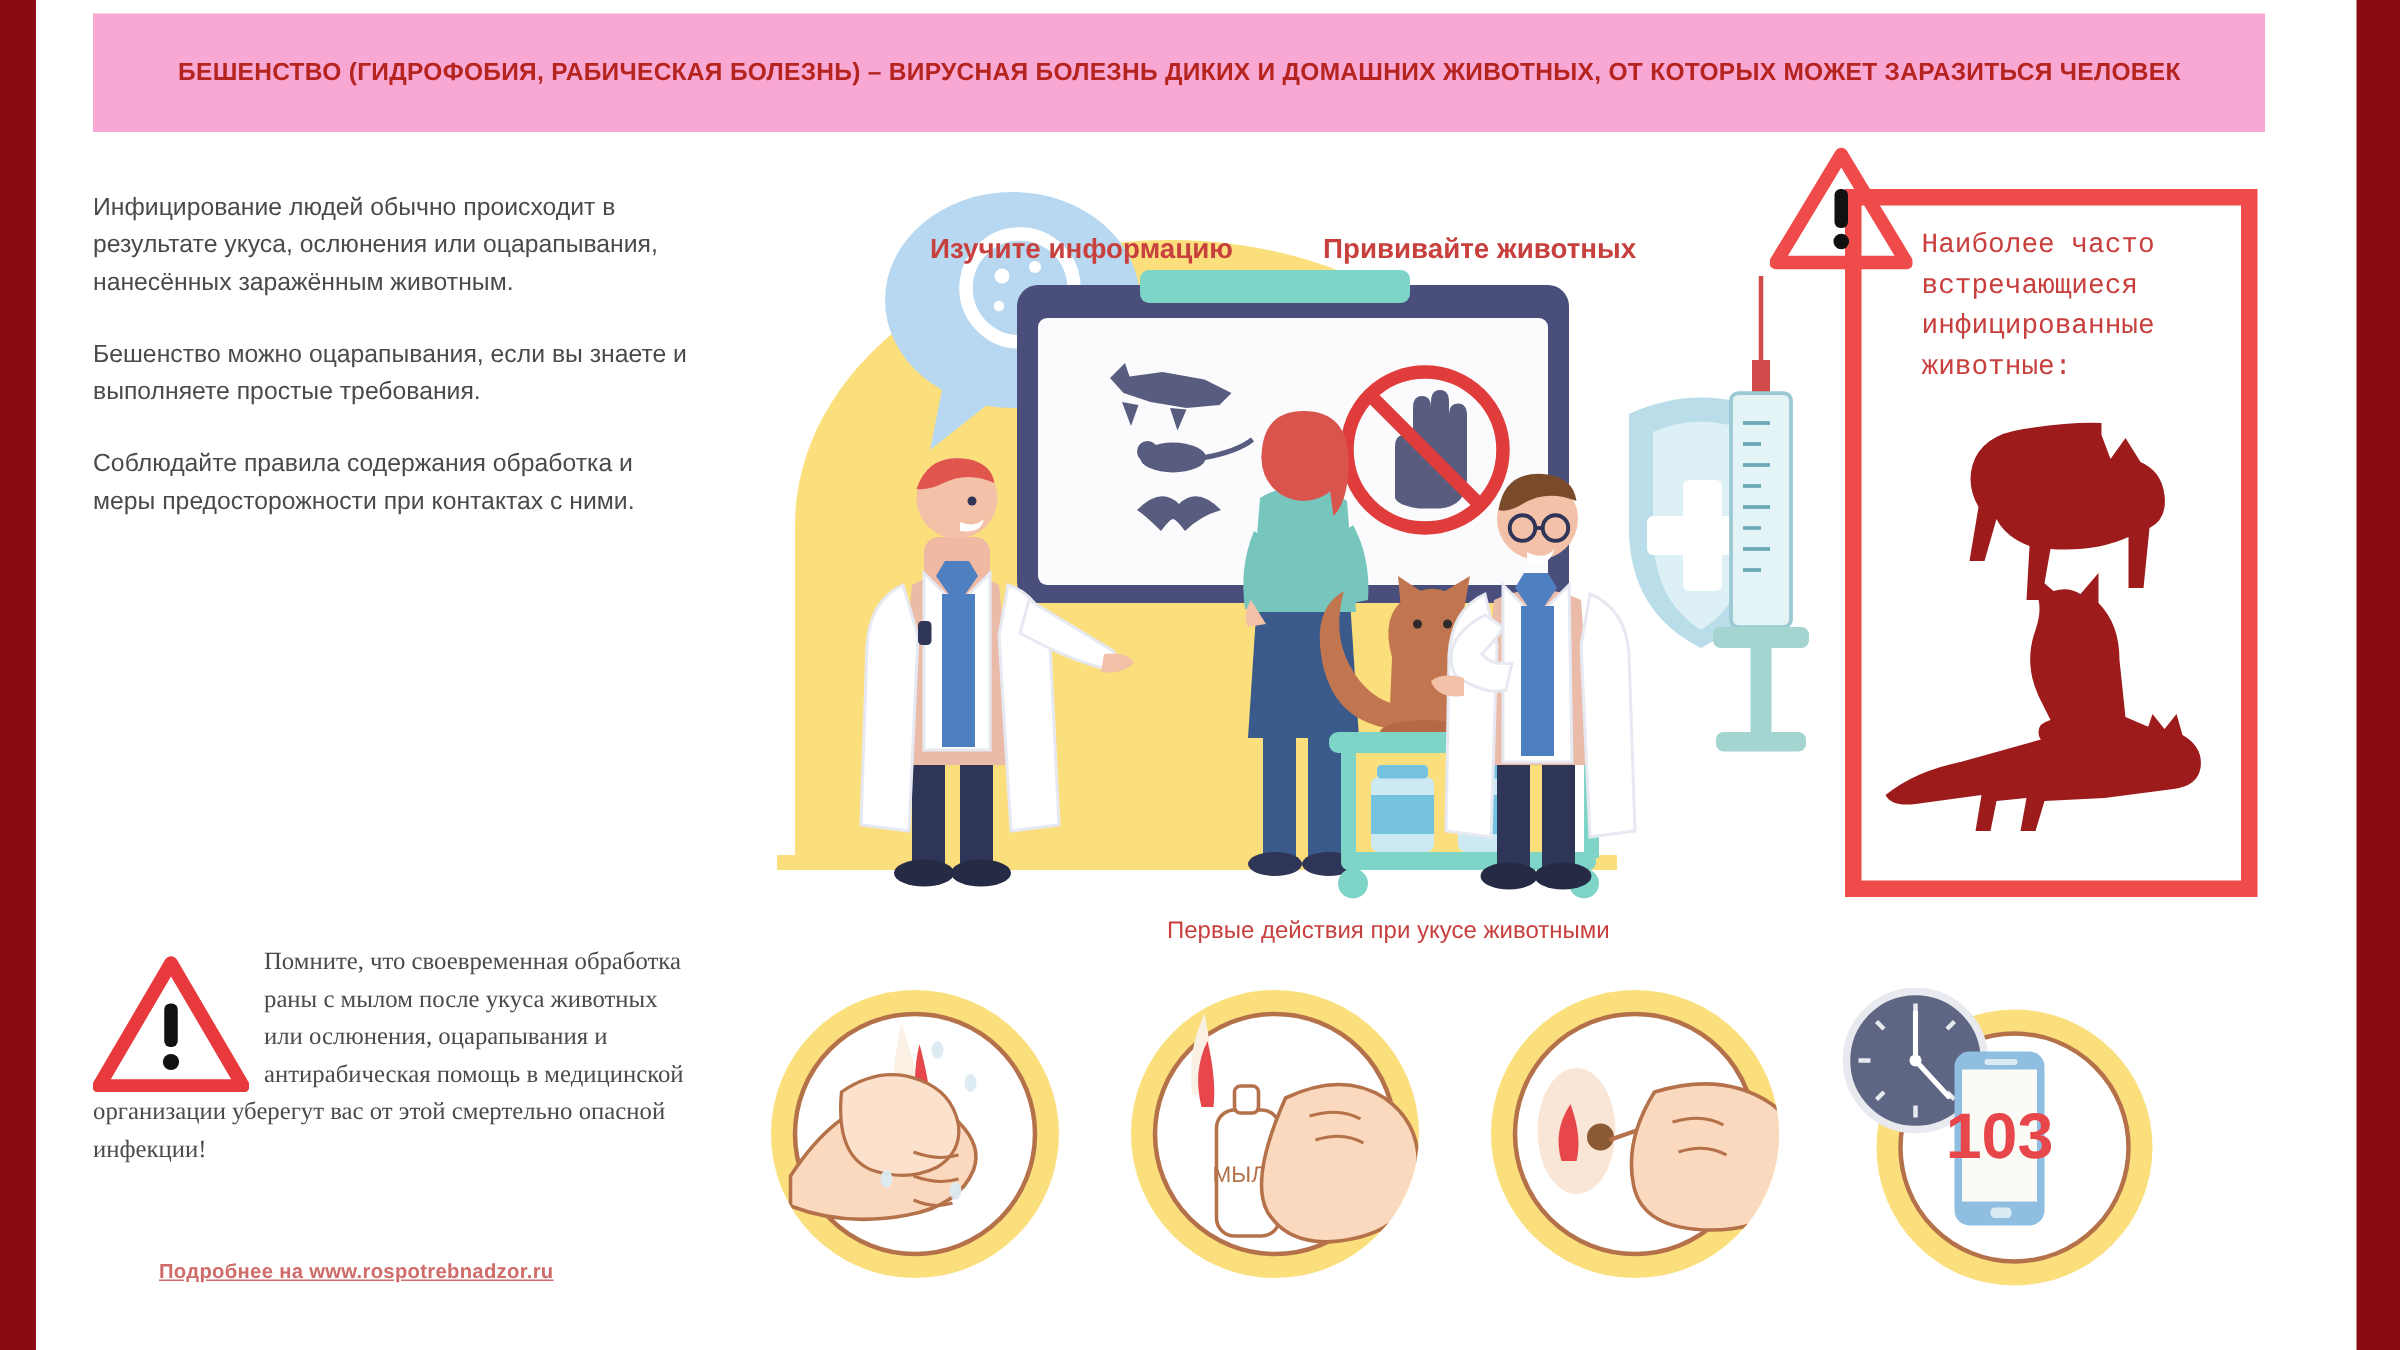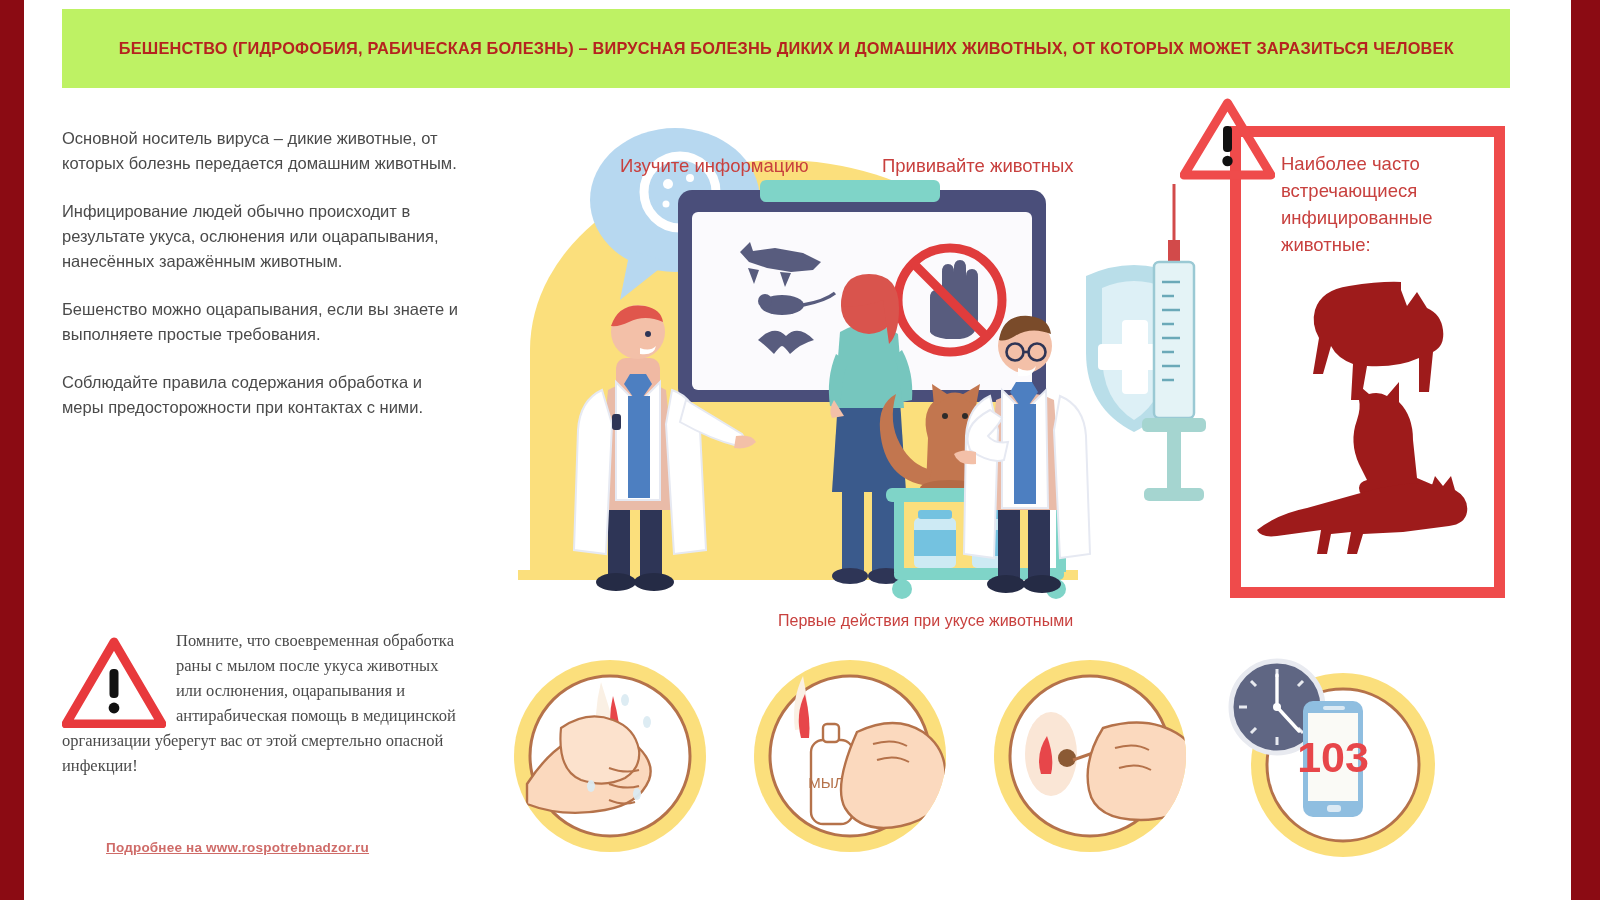--- a/index.html
+++ b/index.html
@@ -13,21 +13,21 @@
   }
   .poster{position:absolute;inset:0;background:#fff;}
 
   
   .stripe-left{position:absolute;left:0;top:0;width:24px;height:900px;background:#8B0B13;}
   .stripe-right{position:absolute;left:1571px;top:0;width:29px;height:900px;background:#8B0B13;}
 
   
   .banner{
     position:absolute;left:62px;top:9px;width:1448px;height:79px;
-    background:#bef264;
+    background:#f9a8d4;
     display:flex;align-items:center;justify-content:center;
   }
   .banner-title{
     color:#B5241F;
     font-weight:bold;
     font-size:16.5px;
     letter-spacing:.2px;
     text-align:center;
     white-space:nowrap;
     transform:scaleX(.99);
@@ -51,39 +51,39 @@
   .tri{display:block;}
 
   .more-link{
     position:absolute;left:62px;top:840px;
     color:#CF6B68;font-size:13.5px;font-weight:bold;
     letter-spacing:.2px;
     padding-left:44px;
   }
 
   
-  .center-art{position:absolute;left:490px;top:100px;width:730px;height:500px;}
+  .center-art{position:absolute;left:490px;top:100px;width:730px;height:500px;font-weight:bold;}
   .lbl-study{
     position:absolute;left:130px;top:55px;
     color:#C8403E;font-size:18.5px;white-space:nowrap;
   }
   .lbl-vacc{
     position:absolute;left:392px;top:55px;
     color:#C8403E;font-size:18.5px;white-space:nowrap;
   }
 
   
   .red-panel{
     position:absolute;left:1230px;top:126px;width:275px;height:472px;
     border:11px solid #EF4B4B;background:#fff;box-sizing:border-box;
   }
   .panel-tri{position:absolute;left:1180px;top:98px;width:95px;height:82px;}
   .panel-heading{
     position:absolute;left:1281px;top:150px;width:200px;
-    color:#C8403E;font-size:18.5px;line-height:27px;
+    color:#C8403E;font-size:18.5px;line-height:27px;font-family:Liberation Mono, monospace;
   }
   .panel-animals{
     position:absolute;left:1255px;top:272px;width:230px;height:300px;
   }
 
   
   .bite-title{
     position:absolute;left:778px;top:612px;
     color:#C8403E;font-size:16px;white-space:nowrap;
   }
@@ -98,21 +98,20 @@
 <div class="poster">
 
   <div class="stripe-left"></div>
   <div class="stripe-right"></div>
 
   <div class="banner">
     <div class="banner-title u">БЕШЕНСТВО (ГИДРОФОБИЯ, РАБИЧЕСКАЯ БОЛЕЗНЬ) – ВИРУСНАЯ БОЛЕЗНЬ ДИКИХ И ДОМАШНИХ ЖИВОТНЫХ, ОТ КОТОРЫХ МОЖЕТ ЗАРАЗИТЬСЯ ЧЕЛОВЕК</div>
   </div>
 
   <div class="left-col">
-    <p class="para u">Основной носитель вируса – дикие животные, от которых болезнь передается домашним животным.</p>
     <p class="para u">Инфицирование людей обычно происходит в результате укуса, ослюнения или оцарапывания, нанесённых заражённым животным.</p>
     <p class="para u">Бешенство можно оцарапывания, если вы знаете и выполняете простые требования.</p>
     <p class="para u">Соблюдайте правила содержания обработка и меры предосторожности при контактах с ними.</p>
   </div>
 
   <div class="warn-block">
     <div class="warn-float">
       <svg class="tri" width="104" height="92" viewBox="0 0 104 92" aria-hidden="true">
         <path d="M52 6 L100 88 L4 88 Z" fill="none" stroke="#E8393C" stroke-width="9" stroke-linejoin="round"></path>
         <rect x="47.5" y="33" width="9" height="29" rx="4" fill="#111"></rect>

